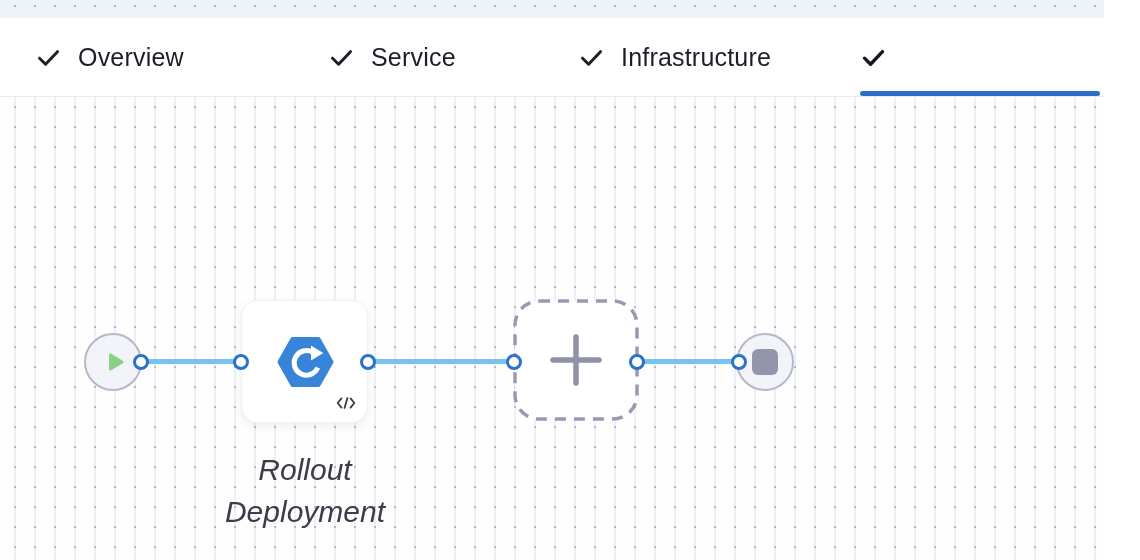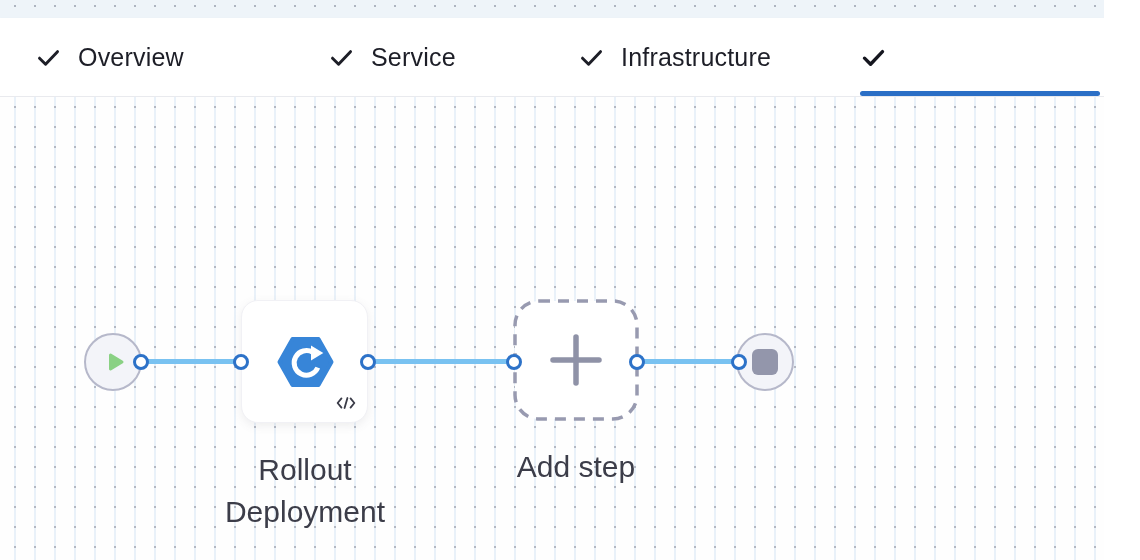--- a/index.html
+++ b/index.html
@@ -86,21 +86,21 @@
     position:absolute; left:512px; top:201px; width:128px; height:124px;
     cursor:pointer;
   }
   .add-step svg { display:block; }
 
   
   .step-label {
     position:absolute; text-align:center;
     font-size:30px; line-height:42px; color:#3c3d49;
   }
-  .step-label.rollout { left:195px; top:352px; width:220px; }
+  .step-label.rollout { left:195px; top:352px; width:220px;font-style:italic; }
   .step-label.addstep { left:476px; top:349px; width:200px; }
 </style>
 </head>
 <body>
 
 <div class="app">
 
   <div class="top-strip"></div>
 
   <nav class="tabbar">
@@ -189,16 +189,15 @@
     </div>
 
     <div class="port" style="left:133px;"></div>
     <div class="port" style="left:233px;"></div>
     <div class="port" style="left:360px;"></div>
     <div class="port" style="left:506px;"></div>
     <div class="port" style="left:629px;"></div>
     <div class="port" style="left:731px;"></div>
 
     <div class="step-label rollout">Rollout Deployment</div>
-    <div class="step-label addstep">Add step</div>
 
   </div>
 </div>
 
 </body></html>

